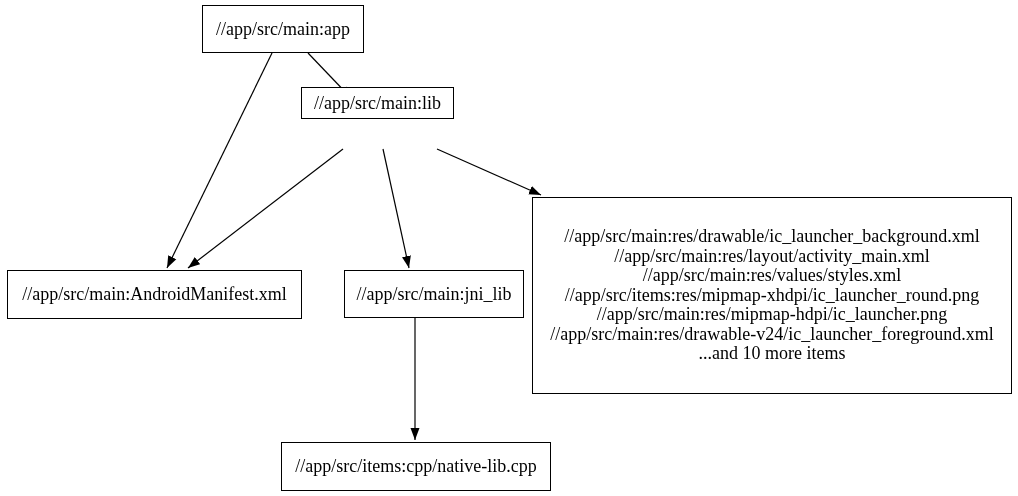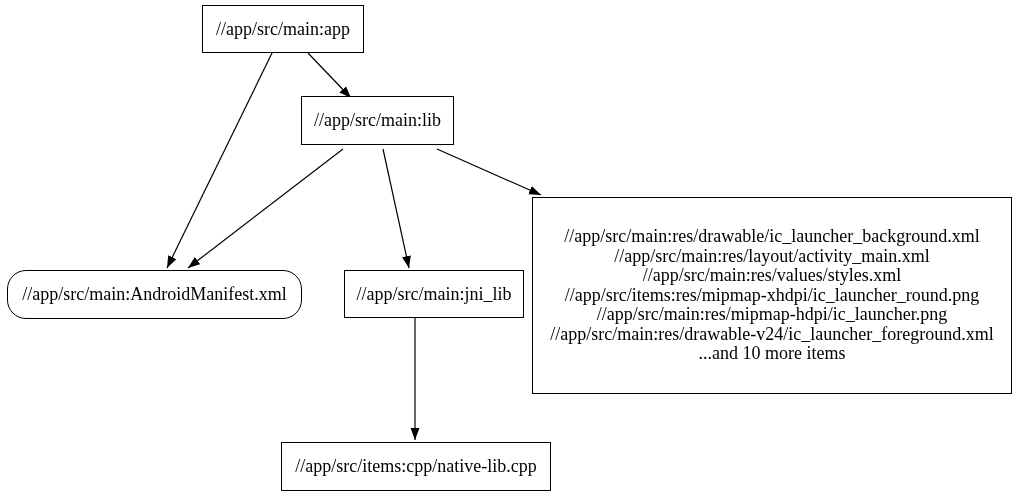--- a/index.html
+++ b/index.html
@@ -35,22 +35,22 @@
     font-size: 18px;
     white-space: nowrap;
     text-align: center;
   }
   .node.multiline {
     flex-direction: column;
     justify-content: center;
     line-height: 19.5px;
   }
   #node-app        { left: 202px; top:   5px; width: 162px; height: 48px; }
-  #node-lib        { left: 301px; top: 96px; width: 153px; height: 49px; }
-  #node-manifest   { left:   7px; top: 270px; width: 295px; height: 49px; border-radius: 19px; }
+  #node-lib        { left: 301px; top: 87px; width: 153px; height: 32px; }
+  #node-manifest   { left:   7px; top: 270px; width: 295px; height: 49px; }
   #node-jni-lib    { left: 344px; top: 270px; width: 180px; height: 48px; }
   #node-res-group  { left: 532px; top: 197px; width: 480px; height: 197px; }
   #node-native-lib { left: 281px; top: 442px; width: 270px; height: 49px; }
   .edge-line {
     stroke: #000000;
     stroke-width: 1.2;
     fill: none;
   }
 </style>
 </head>

